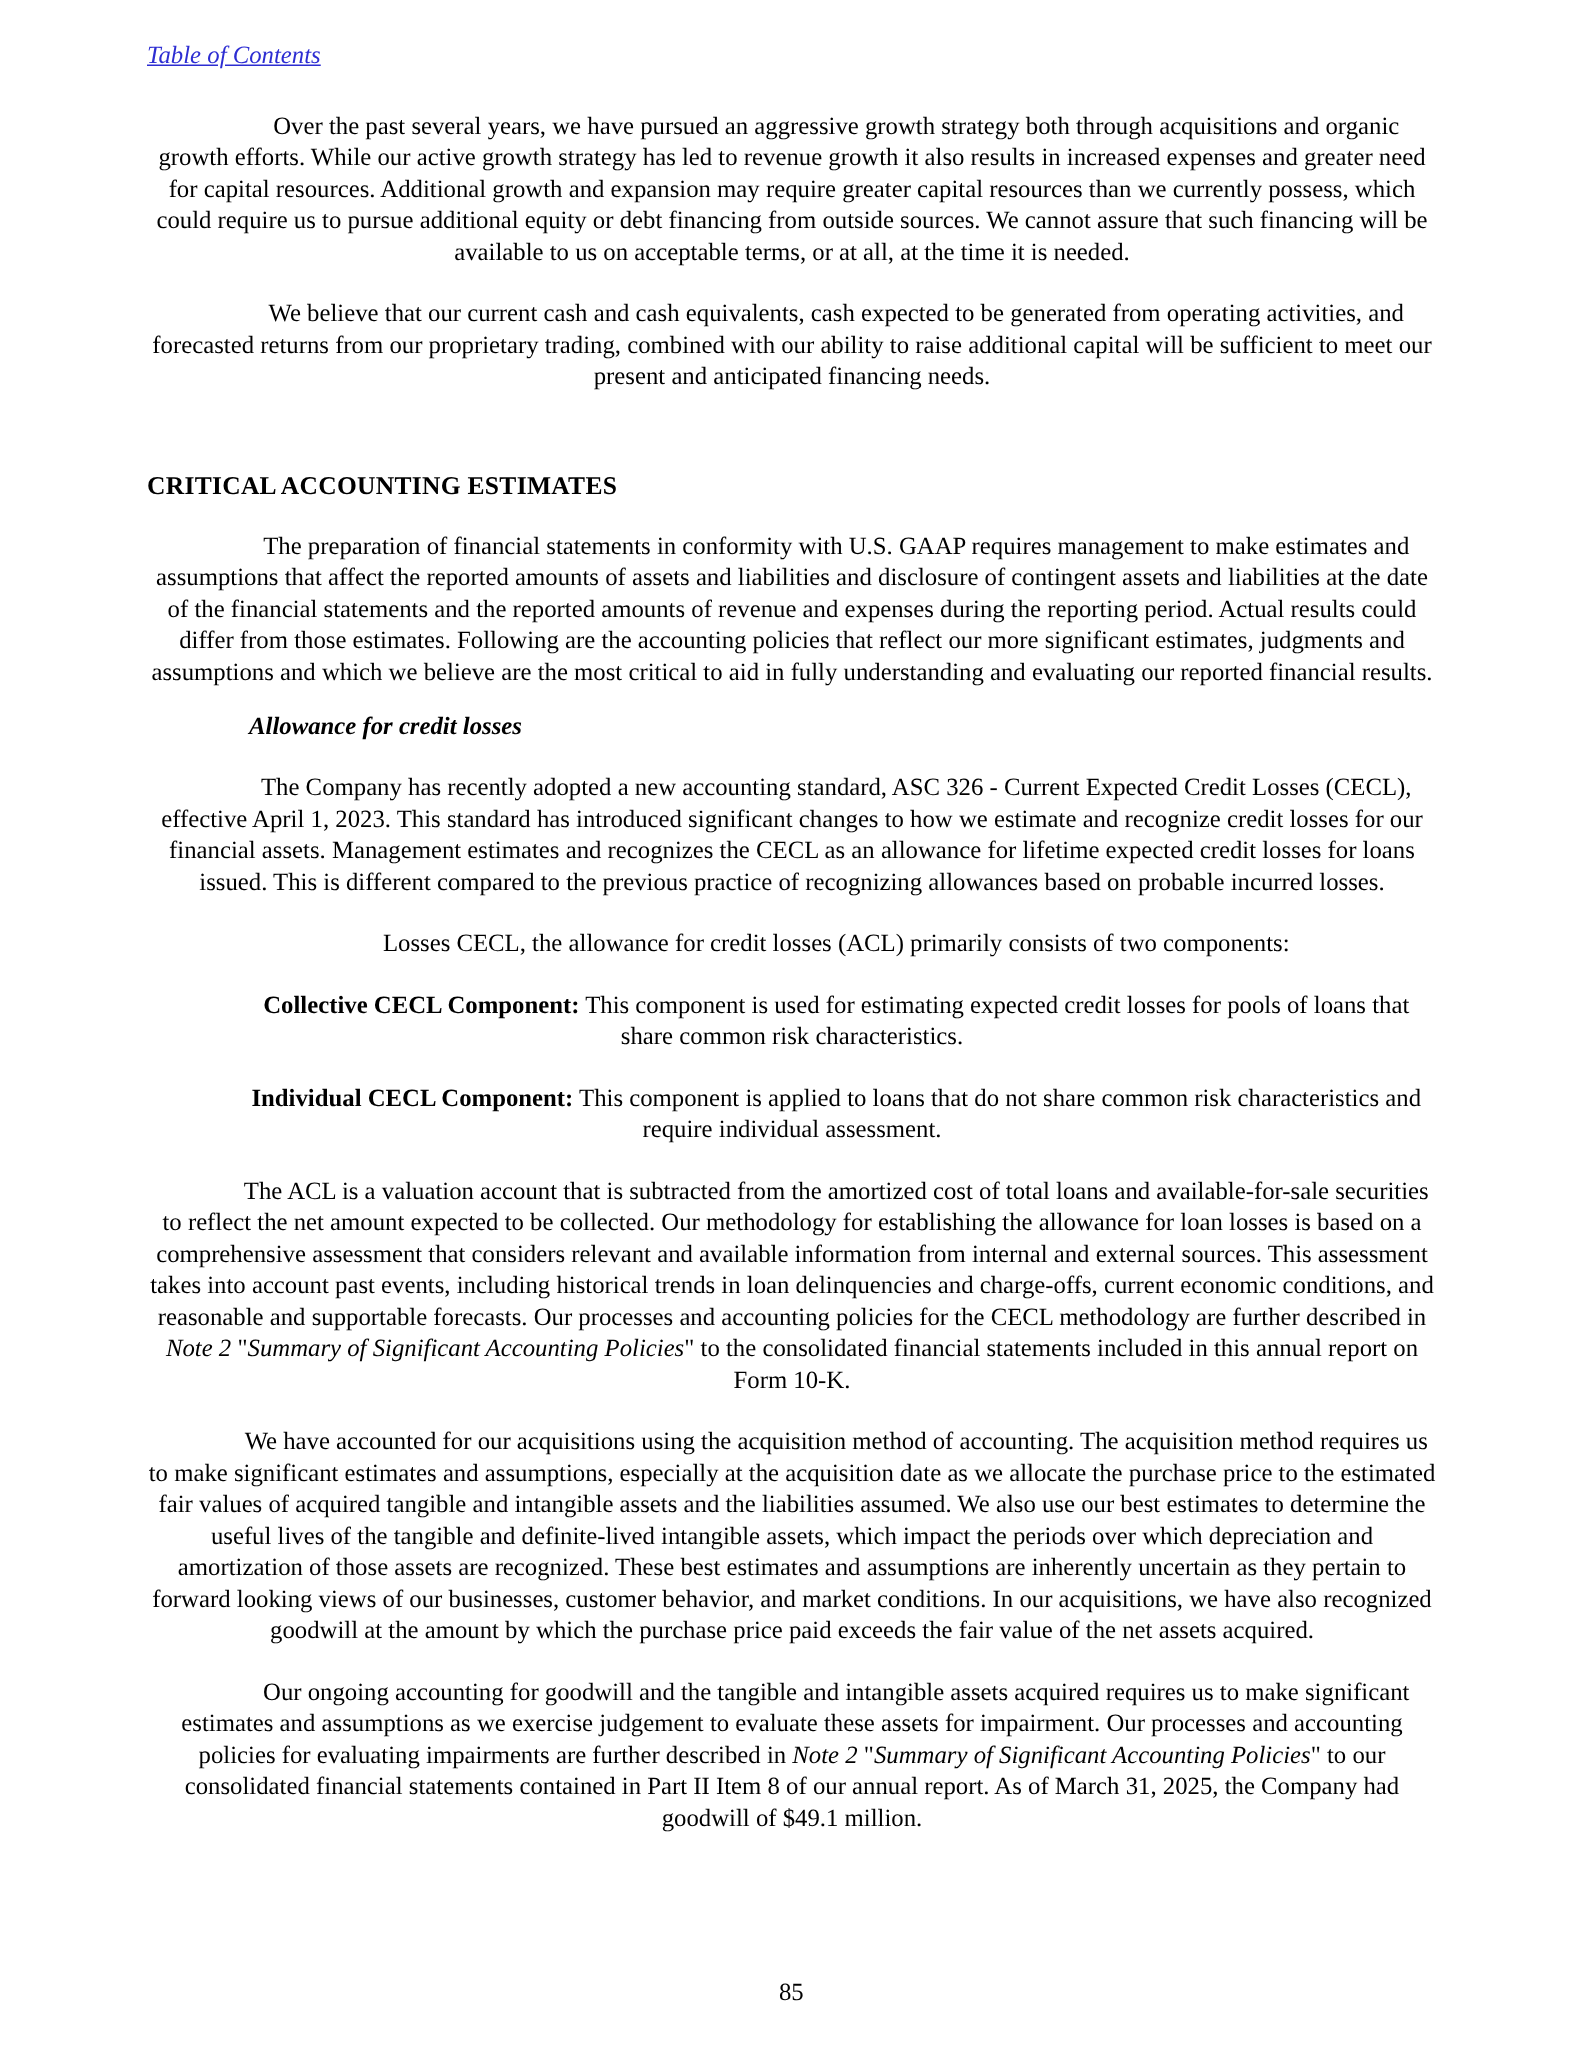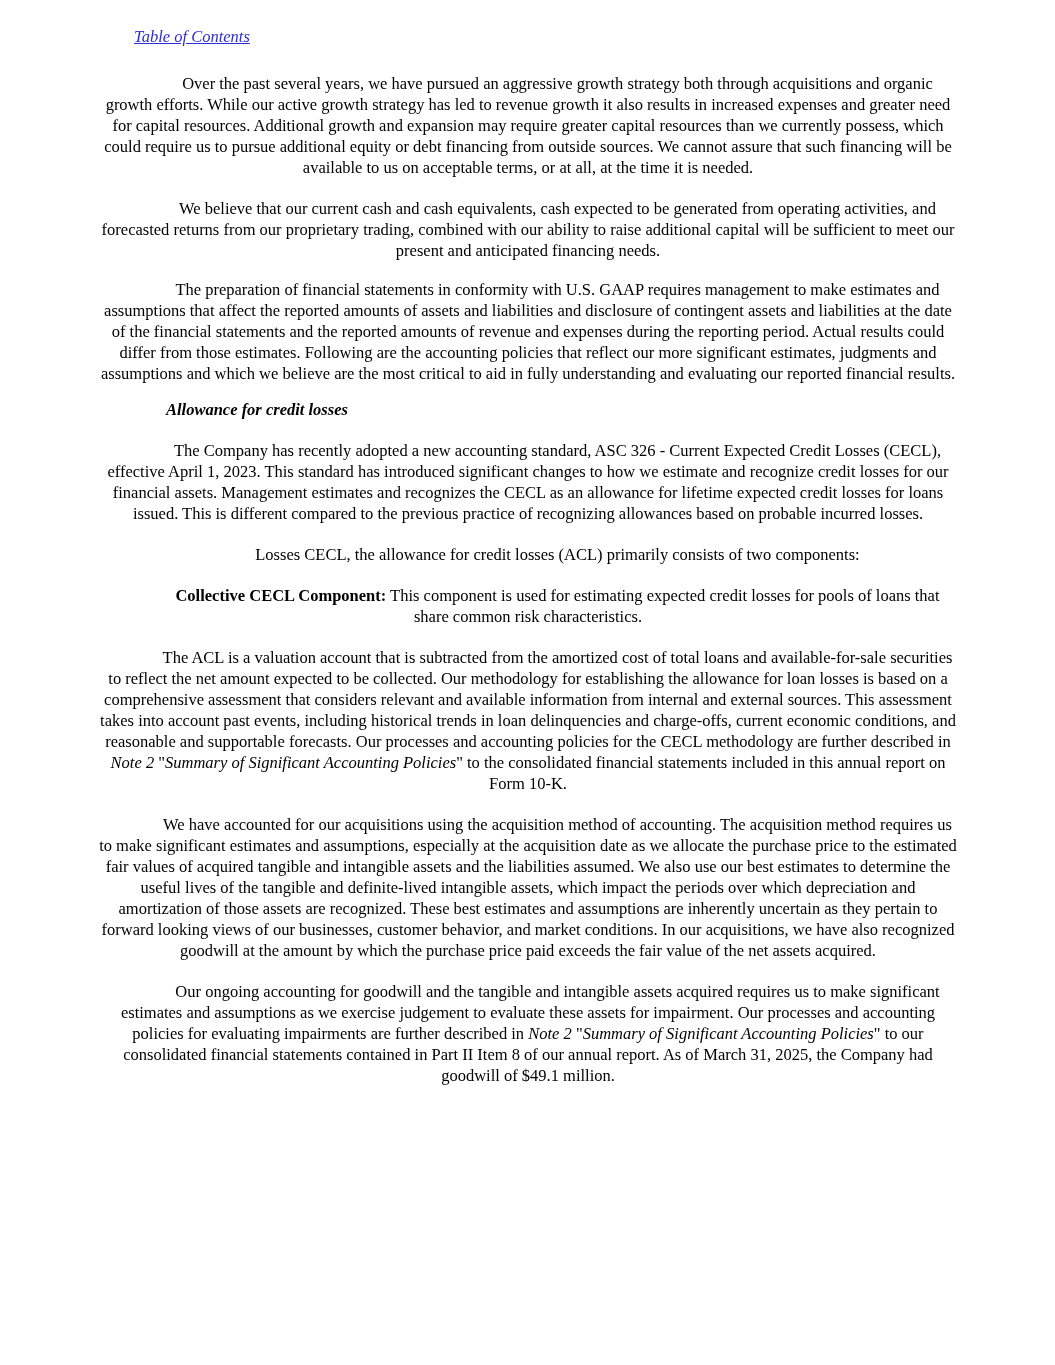--- a/index.html
+++ b/index.html
@@ -24,21 +24,20 @@
   }
   .toc-link {
     display: inline-block;
     margin-top: 27px;
     font-size: 16.5px;
     line-height: 20px;
     font-style: italic;
     color: #2d2dd2;
     text-decoration: underline;
     cursor: pointer;
-    margin-left: 36px;
   }
   p.para {
     margin: 20px 0 0 0;
     font-size: 16.5px;
     line-height: 21px;
     text-indent: 59px;
     text-align: center;
   }
   p.para.first {
     margin-top: 26px;
@@ -79,34 +78,37 @@
 
 <div class="page">
   <div class="content">
 
     <a href="#" class="toc-link">Table of Contents</a>
 
     <p class="para first">Over the past several years, we have pursued an aggressive growth strategy both through acquisitions and organic growth efforts. While our active growth strategy has led to revenue growth it also results in increased expenses and greater need for capital resources. Additional growth and expansion may require greater capital resources than we currently possess, which could require us to pursue additional equity or debt financing from outside sources. We cannot assure that such financing will be available to us on acceptable terms, or at all, at the time it is needed.</p>
 
     <p class="para">We believe that our current cash and cash equivalents, cash expected to be generated from operating activities, and forecasted returns from our proprietary trading, combined with our ability to raise additional capital will be sufficient to meet our present and anticipated financing needs.</p>
 
+    <h2 class="main-heading">CRITICAL ACCOUNTING ESTIMATES</h2>
 
     <p class="para after-heading">The preparation of financial statements in conformity with U.S. GAAP requires management to make estimates and assumptions that affect the reported amounts of assets and liabilities and disclosure of contingent assets and liabilities at the date of the financial statements and the reported amounts of revenue and expenses during the reporting period. Actual results could differ from those estimates. Following are the accounting policies that reflect our more significant estimates, judgments and assumptions and which we believe are the most critical to aid in fully understanding and evaluating our reported financial results.</p>
 
     <h3 class="sub-heading">Allowance for credit losses</h3>
 
     <p class="para">The Company has recently adopted a new accounting standard, ASC 326 - Current Expected Credit Losses (CECL), effective April 1, 2023. This standard has introduced significant changes to how we estimate and recognize credit losses for our financial assets. Management estimates and recognizes the CECL as an allowance for lifetime expected credit losses for loans issued. This is different compared to the previous practice of recognizing allowances based on probable incurred losses.</p>
 
     <p class="para">Losses CECL, the allowance for credit losses (ACL) primarily consists of two components:</p>
 
     <p class="para"><strong>Collective CECL Component:</strong><span> This component is used for estimating expected credit losses for pools of loans that share common risk characteristics.</span></p>
 
+    <p class="para"><strong>Individual CECL Component:</strong><span> This component is applied to loans that do not share common risk characteristics and require individual assessment.</span></p>
 
     <p class="para"><span>The ACL is a valuation account that is subtracted from the amortized cost of total loans and available-for-sale securities to reflect the net amount expected to be collected. Our methodology for establishing the allowance for loan losses is based on a comprehensive assessment that considers relevant and available information from internal and external sources. This assessment takes into account past events, including historical trends in loan delinquencies and charge-offs, current economic conditions, and reasonable and supportable forecasts. Our processes and accounting policies for the CECL methodology are further described in </span><em class="note-ref">Note 2</em><span> "</span><em class="note-ref">Summary of Significant Accounting Policies</em><span>" to the consolidated financial statements included in this annual report on Form 10-K.</span></p>
 
 
     <p class="para">We have accounted for our acquisitions using the acquisition method of accounting. The acquisition method requires us to make significant estimates and assumptions, especially at the acquisition date as we allocate the purchase price to the estimated fair values of acquired tangible and intangible assets and the liabilities assumed. We also use our best estimates to determine the useful lives of the tangible and definite-lived intangible assets, which impact the periods over which depreciation and amortization of those assets are recognized. These best estimates and assumptions are inherently uncertain as they pertain to forward looking views of our businesses, customer behavior, and market conditions. In our acquisitions, we have also recognized goodwill at the amount by which the purchase price paid exceeds the fair value of the net assets acquired.</p>
 
     <p class="para"><span>Our ongoing accounting for goodwill and the tangible and intangible assets acquired requires us to make significant estimates and assumptions as we exercise judgement to evaluate these assets for impairment. Our processes and accounting policies for evaluating impairments are further described in </span><em class="note-ref">Note 2</em><span> "</span><em class="note-ref">Summary of Significant Accounting Policies</em><span>" to our consolidated financial statements contained in Part II Item 8 of our annual report. As of March 31, 2025, the Company had goodwill of $49.1 million.</span></p>
 
   </div>
 
+  <div class="page-number">85</div>
 </div>
 
 </body></html>

